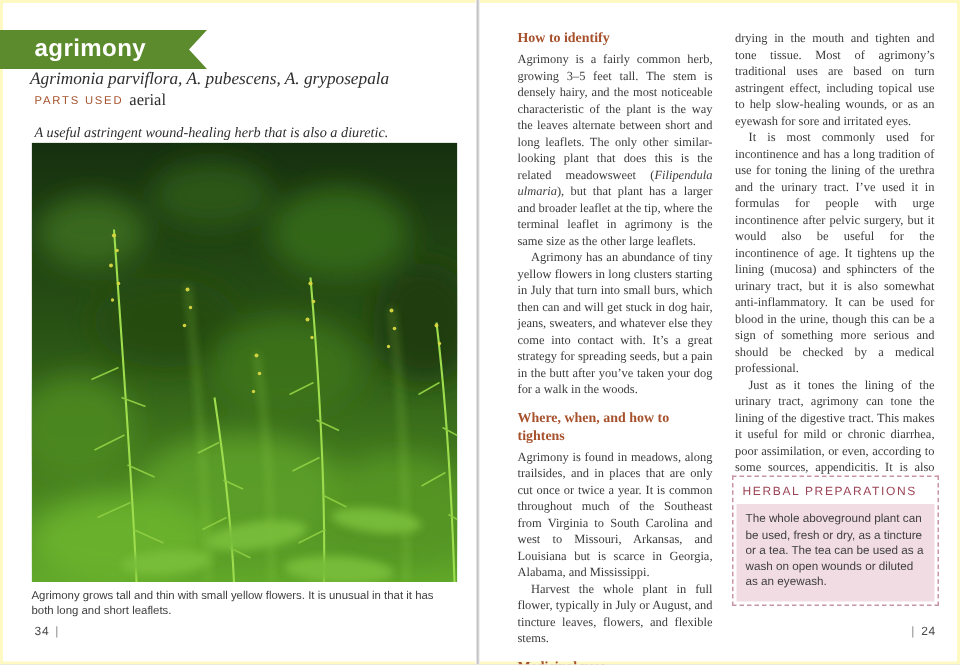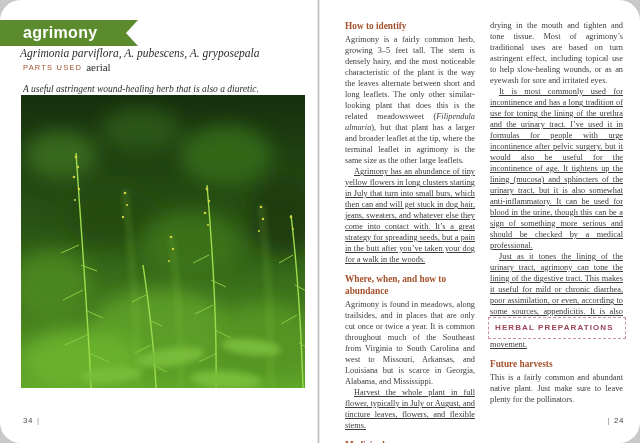--- a/index.html
+++ b/index.html
@@ -1,18 +1,18 @@
 <!DOCTYPE html>
 <html><head>
 <meta charset="utf-8">
 <style>
   * { margin:0; padding:0; box-sizing:border-box; }
   html,body { width:640px; height:443px; }
   body { font-family:"Liberation Serif", serif; background:#c9c9c9; }
-  .stage { position:relative; width:640px; height:443px; background:#ffffff; overflow:hidden;border-radius:21px; }
+  .stage { position:relative; width:640px; height:443px; background:#fef9c3; overflow:hidden; }
   .spread { position:absolute; left:2px; top:2px; right:2px; bottom:2px; background:#ffffff; }
   .gutter { position:absolute; left:317px; top:0; bottom:0; width:3px;
             background:linear-gradient(to right,#ffffff,#bdbdbd 50%,#ffffff); }
 
   
   .banner { position:absolute; left:0; top:20px; width:138px; height:26px;
             background:var(--green,#5c8b2e); color:#ffffff;
             font-family:"Liberation Sans", sans-serif; font-weight:600;
             font-size:16px; line-height:25px; padding-left:23px; letter-spacing:0.3px;
             clip-path:polygon(0 0,100% 0,calc(100% - 12px) 50%,100% 100%,0 100%); }
@@ -31,28 +31,28 @@
              font-size:8px; color:#4a4a4a; letter-spacing:0.5px;margin-top:20px; }
   .pagenum.left { left:23px; }
   .pagenum.right { right:16px; }
   .pagenum .bar { color:#8a8a8a; padding:0 4px; }
 
   
   .col { position:absolute; top:20px; font-size:8.3px; line-height:11px; color:#3b3b3b; }
   .col-1 { left:345px; width:130px; }
   .col-2 { left:490px; width:133px; }
   .col p { text-align:justify; }
-  .col p.indent { text-indent:9px;text-decoration:underline; }
+  .col p.indent { text-indent:9px; }
   .col h3 { font-size:9.3px; line-height:12px; color:var(--rust,#a6512c);
             font-weight:bold; margin:8px 0 2px 0; }
   .col h3.first { margin-top:0; }
 
   .prep-box { position:absolute; left:488px; top:317px; width:138px;
               border:1px dashed #c795a4; padding:2px; background:#ffffff; }
-  .prep-title { font-family:"Liberation Sans", sans-serif; font-weight:bold; font-size:8px;
+  .prep-title { font-family:"Liberation Sans", sans-serif; font-weight:normal; font-size:8px;
                 letter-spacing:1.1px; color:var(--maroon,#9c4456); padding:3px 4px 4px 4px; }
   .prep-body { background:var(--pink,#f2dce3); padding:5px 6px 7px 6px;
                font-family:"Liberation Sans", sans-serif; font-size:7.8px;
                line-height:10.5px; color:#3f3f3f; }
 </style>
 </head>
 <body>
 
 <div class="stage" style="--green: #5c8b2e; --rust: #a6512c; --maroon: #9c4456; --pink: #f2dce3;">
   <div class="spread"></div>
@@ -135,43 +135,45 @@
           <circle cx="272" cy="134" r="1.1"></circle>
       </g>
       <g fill="#79bd3a" filter="url(#b2)" opacity="0.95">
         <ellipse cx="150" cy="262" rx="34" ry="9" transform="rotate(-8 150 262)"></ellipse>
         <ellipse cx="230" cy="252" rx="30" ry="8" transform="rotate(6 230 252)"></ellipse>
         <ellipse cx="90" cy="280" rx="30" ry="8" transform="rotate(-4 90 280)"></ellipse>
         <ellipse cx="205" cy="285" rx="36" ry="9" transform="rotate(3 205 285)"></ellipse>
       </g>
     </svg>
   </div>
+  <div class="caption">Agrimony grows tall and thin with small yellow flowers. It is unusual in that it has both long and short leaflets.</div>
   <div class="pagenum left">
     <span>34</span><span class="bar">|</span>
   </div>
 
   <div class="gutter"></div>
 
   <div class="col col-1" id="col-1">
       <h3 class="first">How to identify</h3>
       <p>Agrimony is a fairly common herb, growing 3–5 feet tall. The stem is densely hairy, and the most noticeable characteristic of the plant is the way the leaves alternate between short and long leaflets. The only other similar-looking plant that does this is the related meadowsweet (<em>Filipendula ulmaria</em>), but that plant has a larger and broader leaflet at the tip, where the terminal leaflet in agrimony is the same size as the other large leaflets.</p>
       <p class="indent">Agrimony has an abundance of tiny yellow flowers in long clusters starting in July that turn into small burs, which then can and will get stuck in dog hair, jeans, sweaters, and whatever else they come into contact with. It’s a great strategy for spreading seeds, but a pain in the butt after you’ve taken your dog for a walk in the woods.</p>
-      <h3>Where, when, and how to abundance</h3>
+      <h3>Where, when, and how to tightens</h3>
       <p>Agrimony is found in meadows, along trailsides, and in places that are only cut once or twice a year. It is common throughout much of the Southeast from Virginia to South Carolina and west to Missouri, Arkansas, and Louisiana but is scarce in Georgia, Alabama, and Mississippi.</p>
       <p class="indent">Harvest the whole plant in full flower, typically in July or August, and tincture leaves, flowers, and flexible stems.</p>
       <h3>Medicinal uses</h3>
     </div>
   <div class="col col-2" id="col-2">
       <p>drying in the mouth and tighten and tone tissue. Most of agrimony’s traditional uses are based on turn astringent effect, including topical use to help slow-healing wounds, or as an eyewash for sore and irritated eyes.</p>
       <p class="indent">It is most commonly used for incontinence and has a long tradition of use for toning the lining of the urethra and the urinary tract. I’ve used it in formulas for people with urge incontinence after pelvic surgery, but it would also be useful for the incontinence of age. It tightens up the lining (mucosa) and sphincters of the urinary tract, but it is also somewhat anti-inflammatory. It can be used for blood in the urine, though this can be a sign of something more serious and should be checked by a medical professional.</p>
       <p class="indent">Just as it tones the lining of the urinary tract, agrimony can tone the lining of the digestive tract. This makes it useful for mild or chronic diarrhea, poor assimilation, or even, according to some sources, appendicitis. It is also mildly bitter, so tasting the herb can stimulate digestive secretions and movement.</p>
       <h3>Future harvests</h3>
       <p>This is a fairly common and abundant native plant. Just make sure to leave plenty for the pollinators.</p>
     </div>
 
   <div class="prep-box">
     <div class="prep-title">HERBAL PREPARATIONS</div>
+    <div class="prep-body">The whole aboveground plant can be used, fresh or dry, as a tincture or a tea. The tea can be used as a wash on open wounds or diluted as an eyewash.</div>
   </div>
 
   <div class="pagenum right">
     <span class="bar">|</span><span>24</span>
   </div>
 </div>
 
 </body></html>

